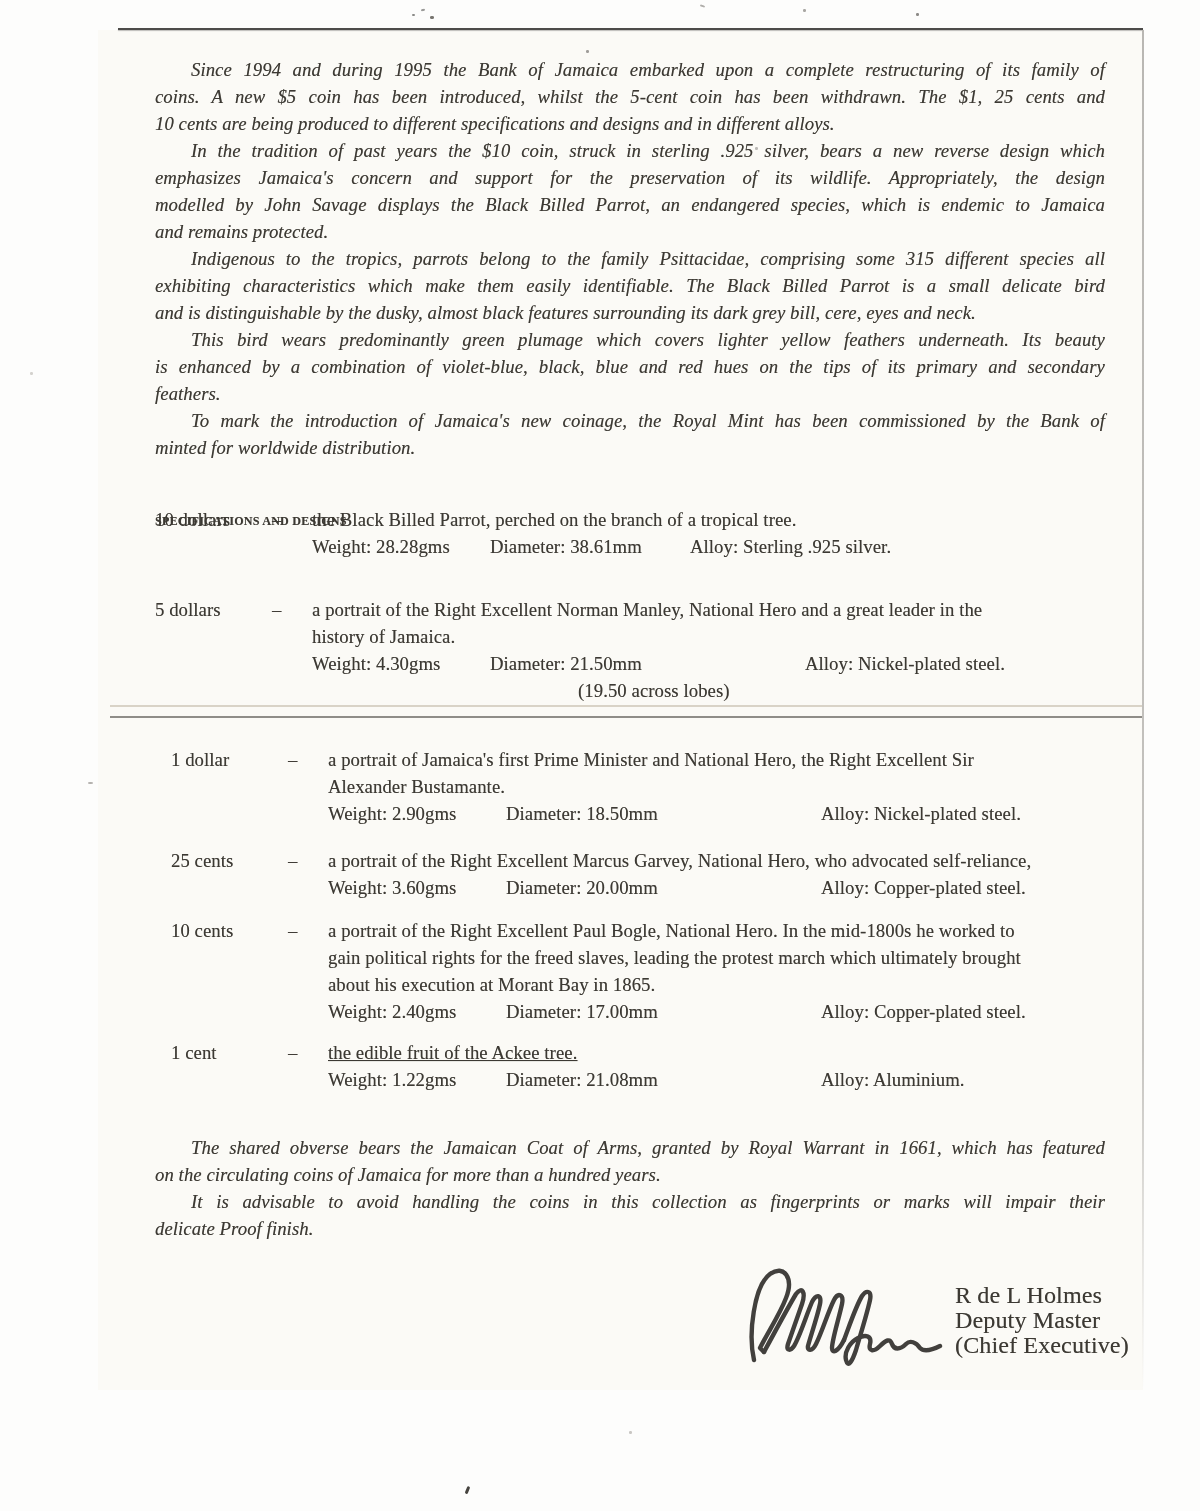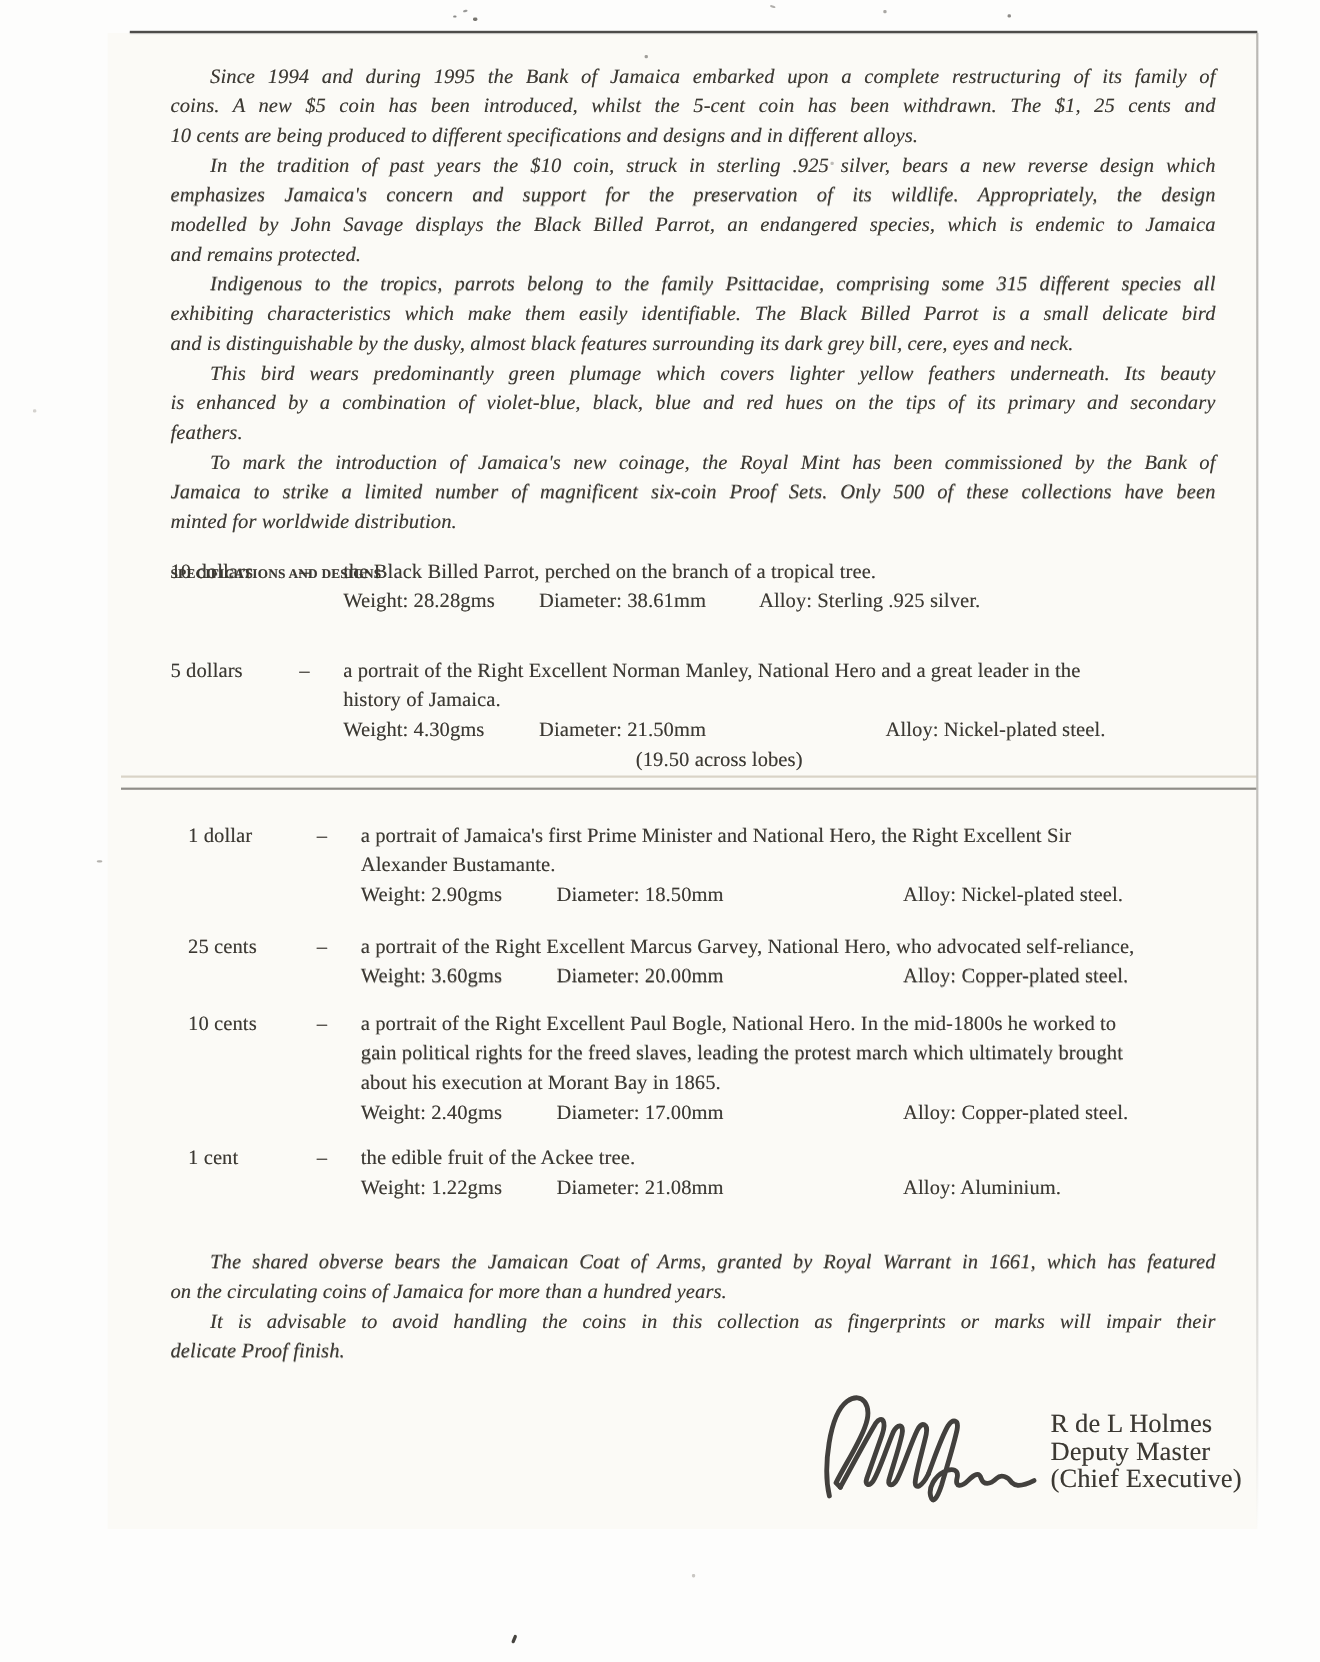--- a/index.html
+++ b/index.html
@@ -86,21 +86,20 @@
     <div class="pline">emphasizes Jamaica's concern and support for the preservation of its wildlife. Appropriately, the design</div>
     <div class="pline">modelled by John Savage displays the Black Billed Parrot, an endangered species, which is endemic to Jamaica</div>
     <div class="pline last">and remains protected.</div>
     <div class="pline indent">Indigenous to the tropics, parrots belong to the family Psittacidae, comprising some 315 different species all</div>
     <div class="pline">exhibiting characteristics which make them easily identifiable. The Black Billed Parrot is a small delicate bird</div>
     <div class="pline last">and is distinguishable by the dusky, almost black features surrounding its dark grey bill, cere, eyes and neck.</div>
     <div class="pline indent">This bird wears predominantly green plumage which covers lighter yellow feathers underneath. Its beauty</div>
     <div class="pline">is enhanced by a combination of violet-blue, black, blue and red hues on the tips of its primary and secondary</div>
     <div class="pline last">feathers.</div>
     <div class="pline indent">To mark the introduction of Jamaica's new coinage, the Royal Mint has been commissioned by the Bank of</div>
-    <div class="pline">Jamaica to strike a limited number of magnificent six-coin Proof Sets. Only 500 of these collections have been</div>
     <div class="pline last">minted for worldwide distribution.</div>
   </div>
 
 <div id="specs-heading">SPECIFICATIONS AND DESIGNS</div>
 
 <div id="specs-top">
     <div class="spec-row" style="margin-bottom: 36px;">
       <span class="spec-denom">10 dollars</span>
       <span class="spec-dash">–</span>
       <div class="spec-content">
@@ -160,21 +159,21 @@
         <div>a portrait of the Right Excellent Paul Bogle, National Hero. In the mid-1800s he worked to</div>
         <div>gain political rights for the freed slaves, leading the protest march which ultimately brought</div>
         <div>about his execution at Morant Bay in 1865.</div>
         <div class="weight-line">
           <span class="w">Weight: 2.40gms</span>
           <span class="d">Diameter: 17.00mm</span>
           <span class="a-right">Alloy: Copper-plated steel.</span>
         </div>
       </div>
     </div>
-    <div class="spec-row" style="margin-bottom: 0px;">
+    <div class="spec-row" style="margin-bottom: 0px; text-decoration: underline;">
       <span class="spec-denom">1 cent</span>
       <span class="spec-dash">–</span>
       <div class="spec-content">
         <div>the edible fruit of the Ackee tree.</div>
         <div class="weight-line">
           <span class="w">Weight: 1.22gms</span>
           <span class="d">Diameter: 21.08mm</span>
           <span class="a-right">Alloy: Aluminium.</span>
         </div>
       </div>

